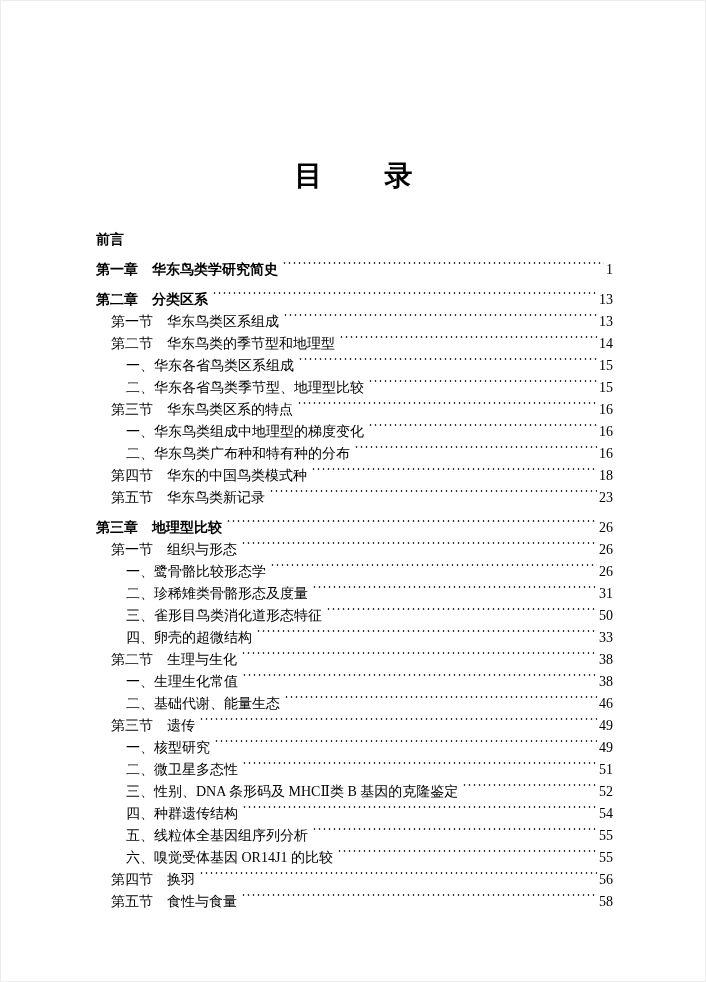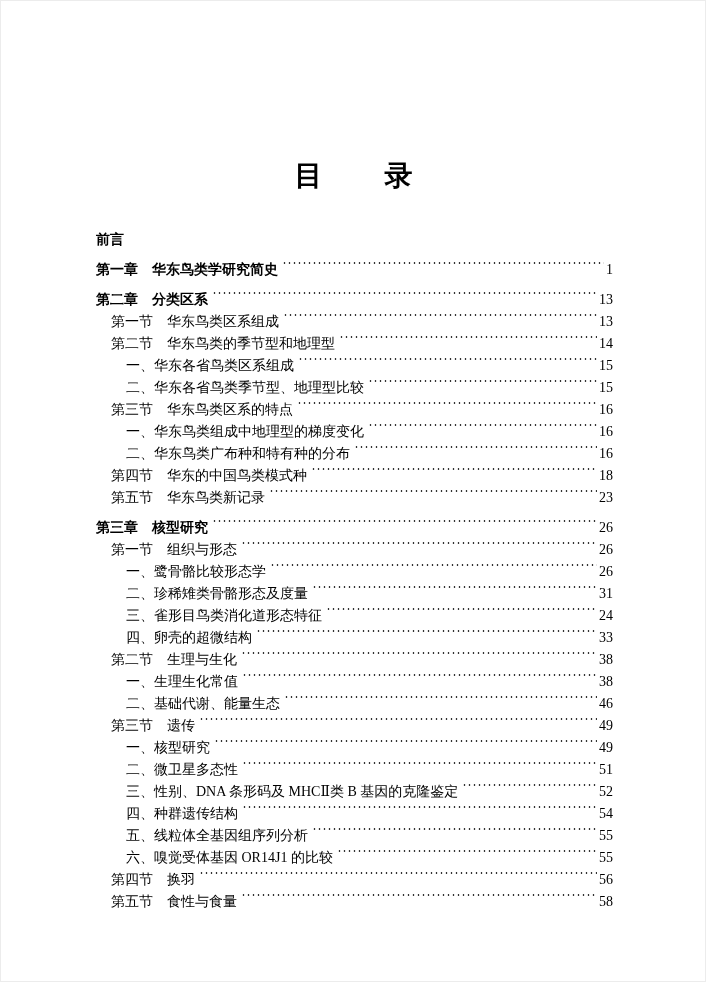--- a/index.html
+++ b/index.html
@@ -109,21 +109,21 @@
     <span class="label"><span>第四节　华东的中国鸟类模式种</span></span>
     <span class="leader"></span>
     <span class="pagenum">18</span>
   </div>
       <div class="toc-row lvl1">
     <span class="label"><span>第五节　华东鸟类新记录</span></span>
     <span class="leader"></span>
     <span class="pagenum">23</span>
   </div>
       <div class="toc-row lvl0">
-    <span class="label"><span>第三章　核型研究</span></span>
+    <span class="label"><span>第三章　地理型比较</span></span>
     <span class="leader"></span>
     <span class="pagenum">26</span>
   </div>
       <div class="toc-row lvl1">
     <span class="label"><span>第一节　组织与形态</span></span>
     <span class="leader"></span>
     <span class="pagenum">26</span>
   </div>
       <div class="toc-row lvl2">
     <span class="label"><span>一、鹭骨骼比较形态学</span></span>
@@ -131,21 +131,21 @@
     <span class="pagenum">26</span>
   </div>
       <div class="toc-row lvl2">
     <span class="label"><span>二、珍稀雉类骨骼形态及度量</span></span>
     <span class="leader"></span>
     <span class="pagenum">31</span>
   </div>
       <div class="toc-row lvl2">
     <span class="label"><span>三、雀形目鸟类消化道形态特征</span></span>
     <span class="leader"></span>
-    <span class="pagenum">24</span>
+    <span class="pagenum">50</span>
   </div>
       <div class="toc-row lvl2">
     <span class="label"><span>四、卵壳的超微结构</span></span>
     <span class="leader"></span>
     <span class="pagenum">33</span>
   </div>
       <div class="toc-row lvl1">
     <span class="label"><span>第二节　生理与生化</span></span>
     <span class="leader"></span>
     <span class="pagenum">38</span>

